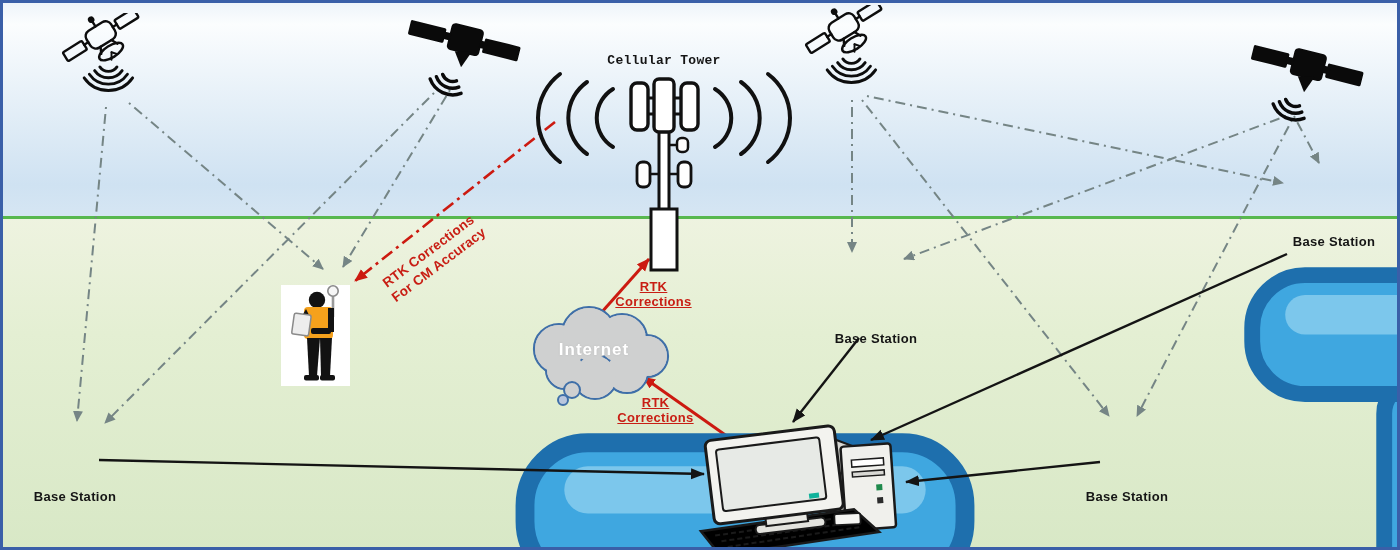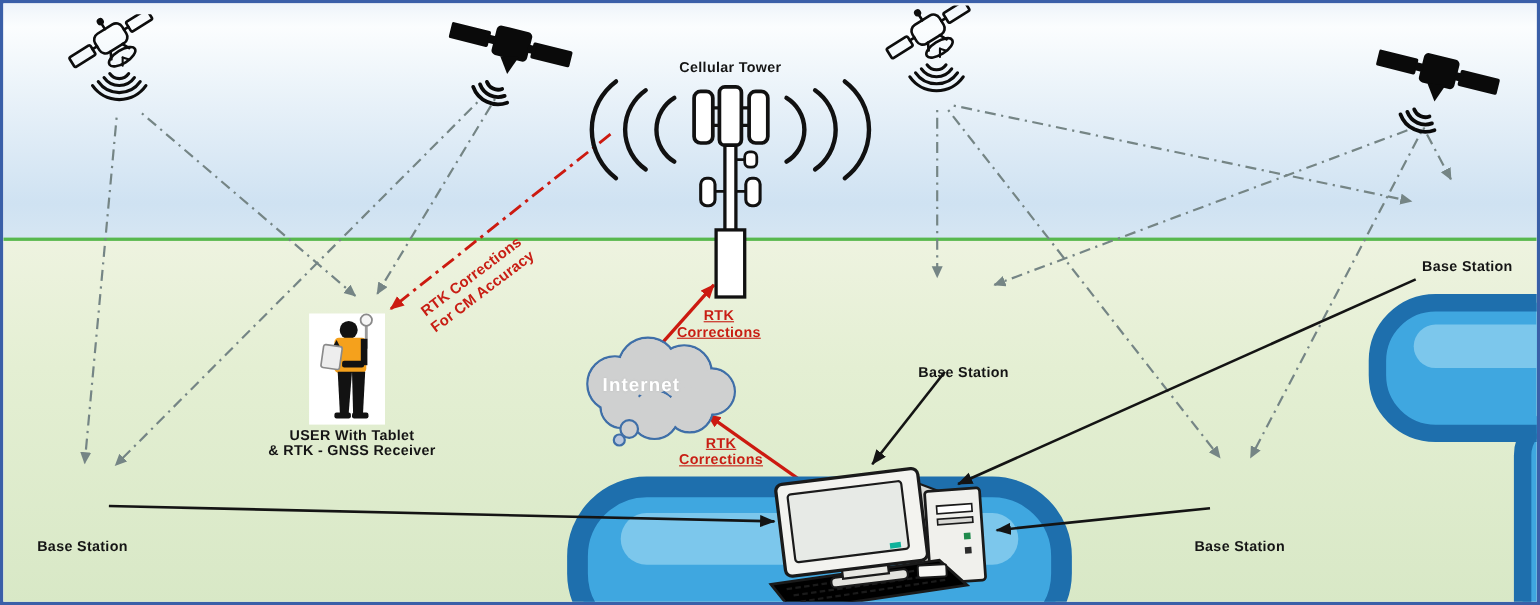--- a/index.html
+++ b/index.html
@@ -223,28 +223,24 @@
     </g>
 
     <g stroke="#141414" stroke-width="2.4" fill="none">
       <line x1="96" y1="457" x2="701" y2="471" marker-end="url(#mblack)"></line>
       <line x1="856" y1="335" x2="790" y2="419" marker-end="url(#mblack)"></line>
       <line x1="1284" y1="251" x2="868" y2="437" marker-end="url(#mblack)"></line>
       <line x1="1097" y1="459" x2="903" y2="479" marker-end="url(#mblack)"></line>
     </g>
   </svg>
 
-  <div class="lbl" style="left:586px;top:51px;width:150px;">Cellular Tower</div>
-
-  <div class="lbl" style="left:232px;top:386px;width:170px;">
-    <div>USER With Tablet</div>
-    <div>&amp; RTK - GNSS Receiver</div>
-  </div>
-
-  <div class="lbl internet" style="left:525px;top:340px;width:110px;">Internet</div>
+  <div class="lbl" style="left:586px;top:51px;width:150px;font-family:Liberation Mono, monospace;">Cellular Tower</div>
+
+
+  <div class="lbl internet" style="left:536px;top:340px;width:110px;">Internet</div>
 
   <div class="lbl red two" style="left:598px;top:276px;width:105px;">
     <div>RTK</div>
     <div>Corrections</div>
   </div>
 
   <div class="lbl red two" style="left:600px;top:392px;width:105px;">
     <div>RTK</div>
     <div>Corrections</div>
   </div>

